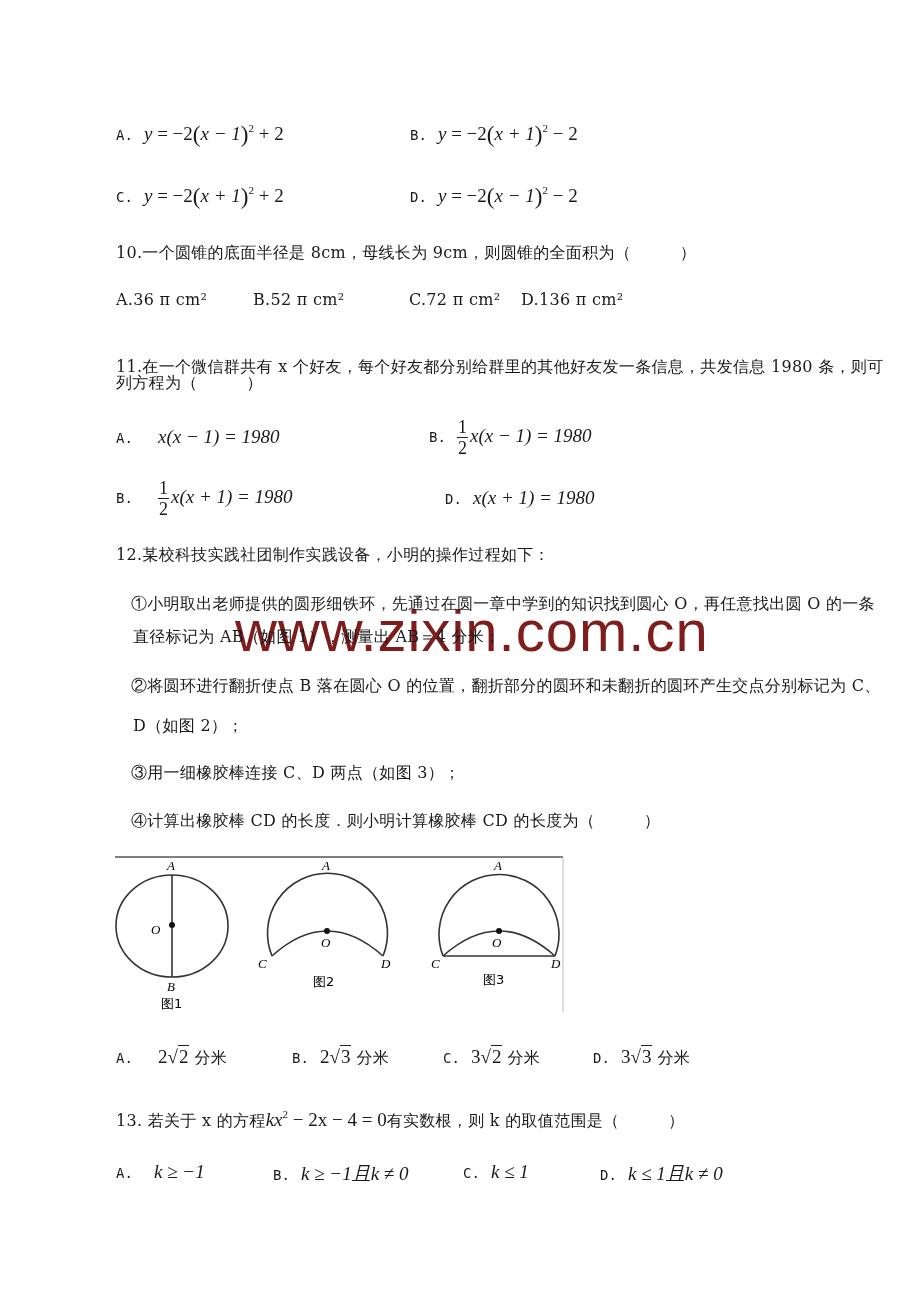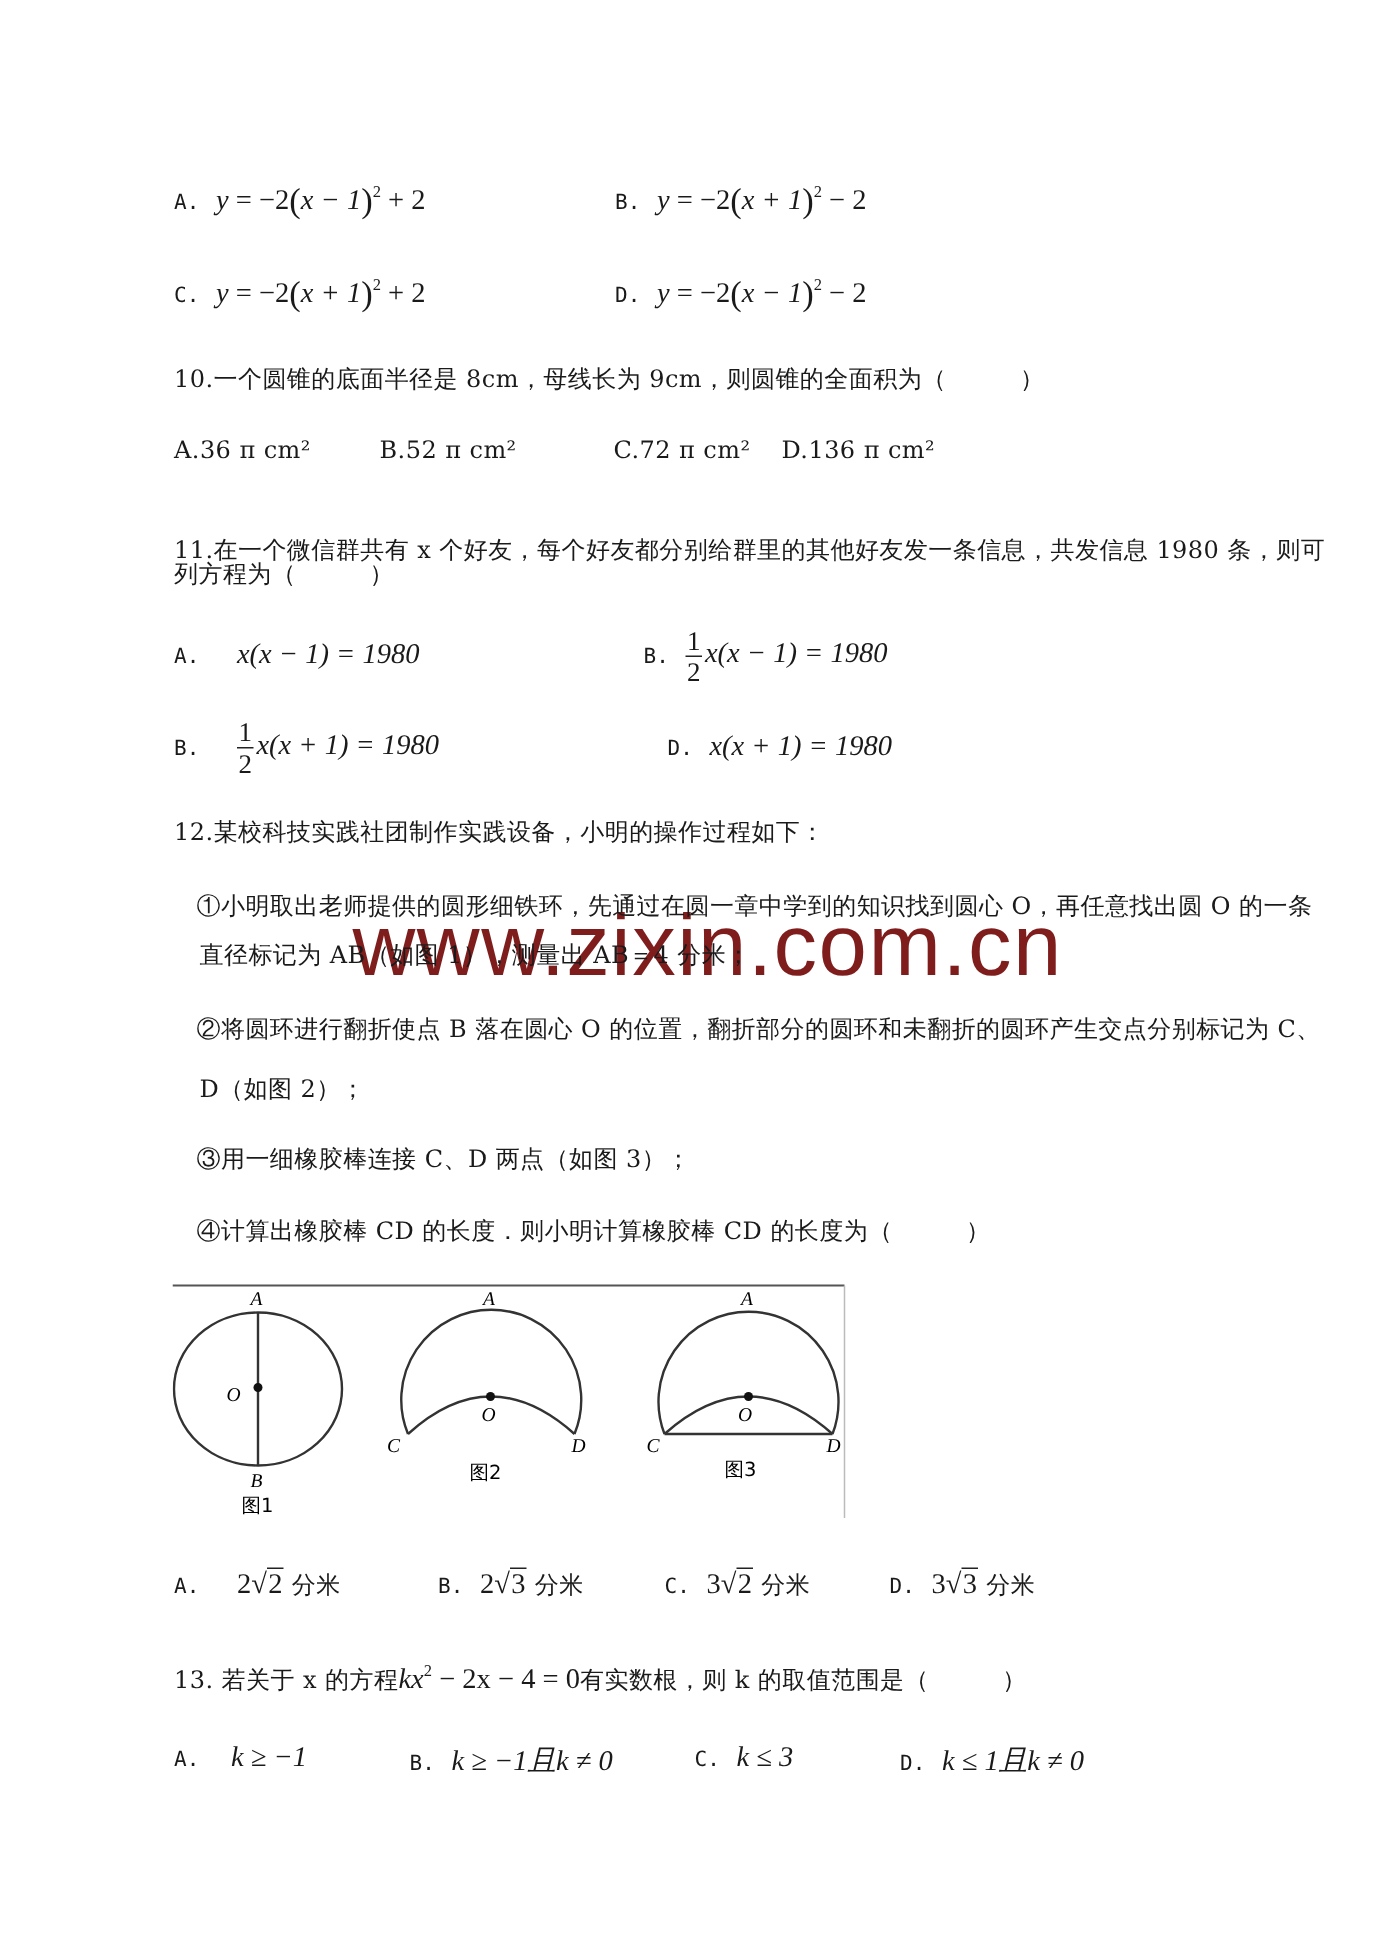--- a/index.html
+++ b/index.html
@@ -153,20 +153,20 @@
   <div class="abs" style="left:116px;top:1161px;">
     <span class="lbl">A.</span>
     <span class="math" style="margin-left:10px;font-style:italic;">k ≥ −1</span>
   </div>
   <div class="abs" style="left:273px;top:1161px;">
     <span class="lbl">B.</span>
     <span class="math" style="font-style:italic;text-align:right;">k ≥ −1且k ≠ 0</span>
   </div>
   <div class="abs" style="left:463px;top:1161px;">
     <span class="lbl">C.</span>
-    <span class="math" style="font-style:italic;">k ≤ 3</span>
+    <span class="math" style="font-style:italic;">k ≤ 1</span>
   </div>
   <div class="abs" style="left:600px;top:1161px;">
     <span class="lbl">D.</span>
     <span class="math" style="font-style:italic;">k ≤ 1且k ≠ 0</span>
   </div>
 
 </div>
 
 </body></html>

